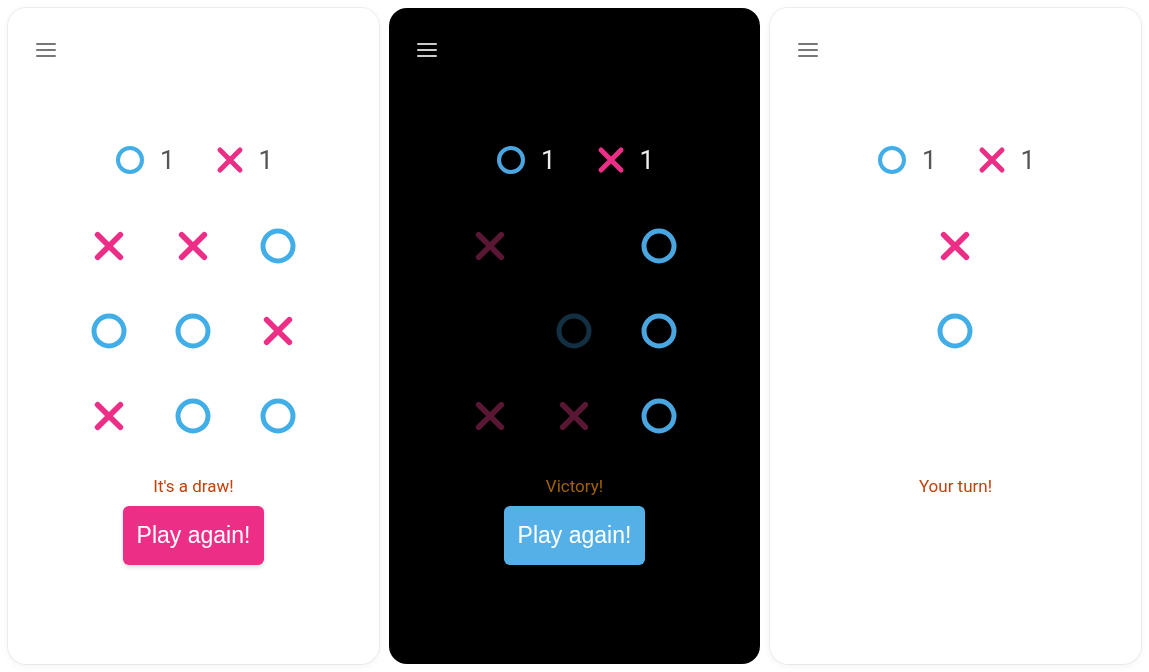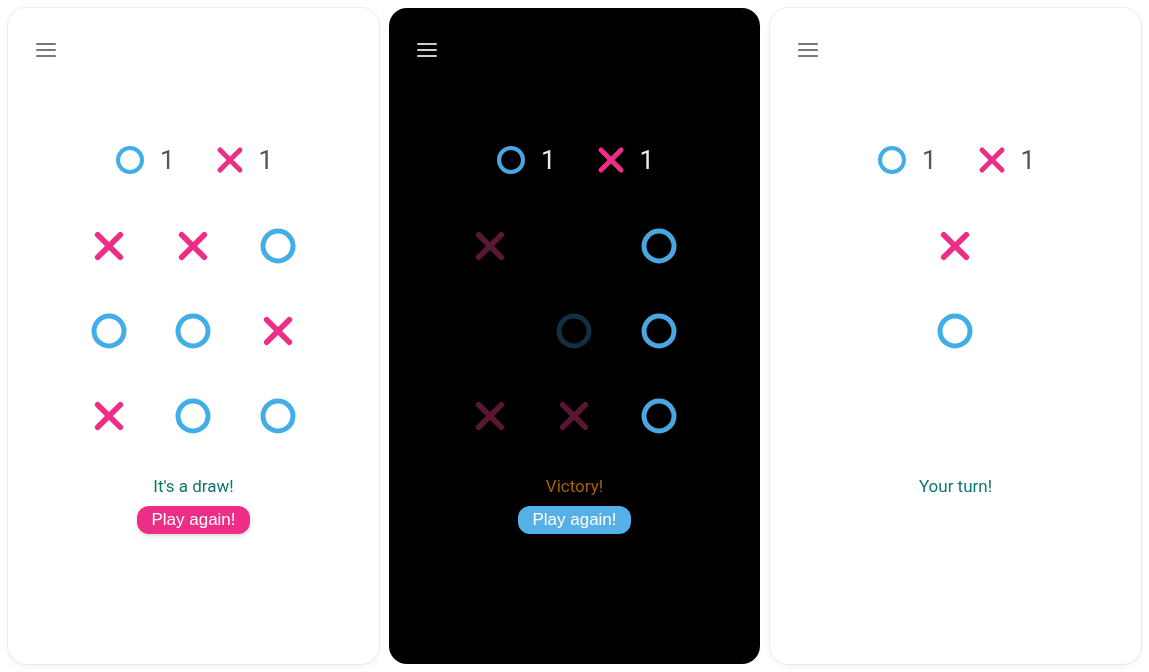--- a/index.html
+++ b/index.html
@@ -94,29 +94,29 @@
   .phone.light .cell.c4, .phone.light .cell.c2, .phone.light .cell.c5,
   .phone.light .cell.c6, .phone.light .cell.c7 { border-color:#888; }
   .phone.dark .cell.c0, .phone.dark .cell.c1, .phone.dark .cell.c3,
   .phone.dark .cell.c4, .phone.dark .cell.c2, .phone.dark .cell.c5,
   .phone.dark .cell.c6, .phone.dark .cell.c7 { border-color:#ccc; }
 
   .status {
     margin-top: 18px;
     font-size: 17px;
   }
-  .phone.light .status { color: #0f766e; }
+  .phone.light .status { color: #c2410c; }
   .phone.dark  .status { color: #a16207; }
 
   .play-again {
     margin-top: 10px;
     border: none;
-    border-radius: 12px;
-    padding: 4px 14px;
-    font-size: 17px;
+    border-radius: 6px;
+    padding: 16px 14px;
+    font-size: 23px;
     color: #fff;
     cursor: pointer;
   }
   .play-again.pink { background: #ec2e87; box-shadow: 0 2px 4px rgba(0,0,0,0.15);}
   .play-again.blue { background: #56b0e8; box-shadow: 0 2px 4px rgba(0,0,0,0.3);}
 </style>
 </head>
 <body>
 
 <div class="phone light">

